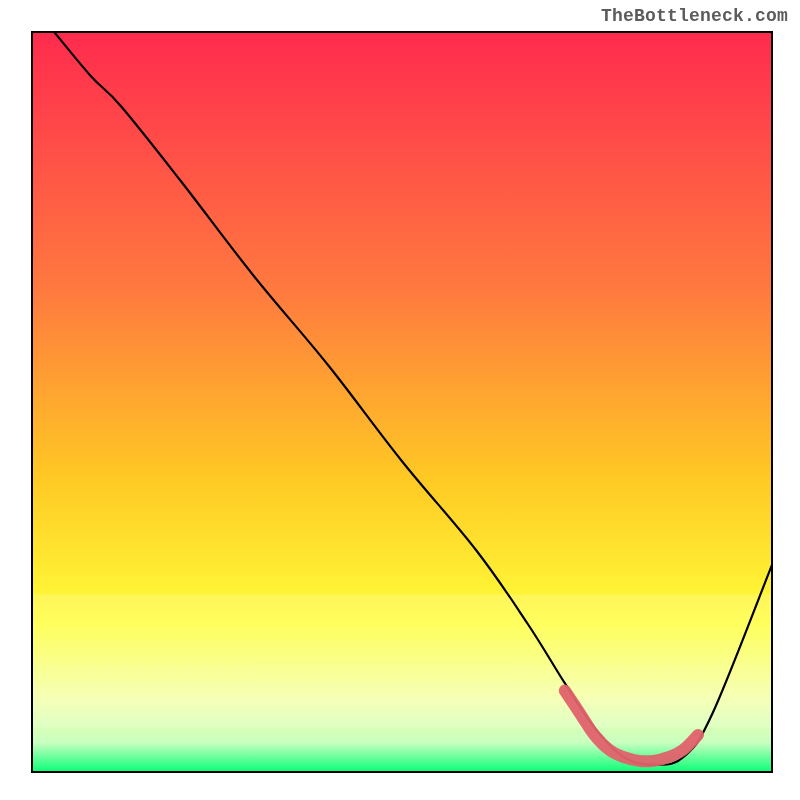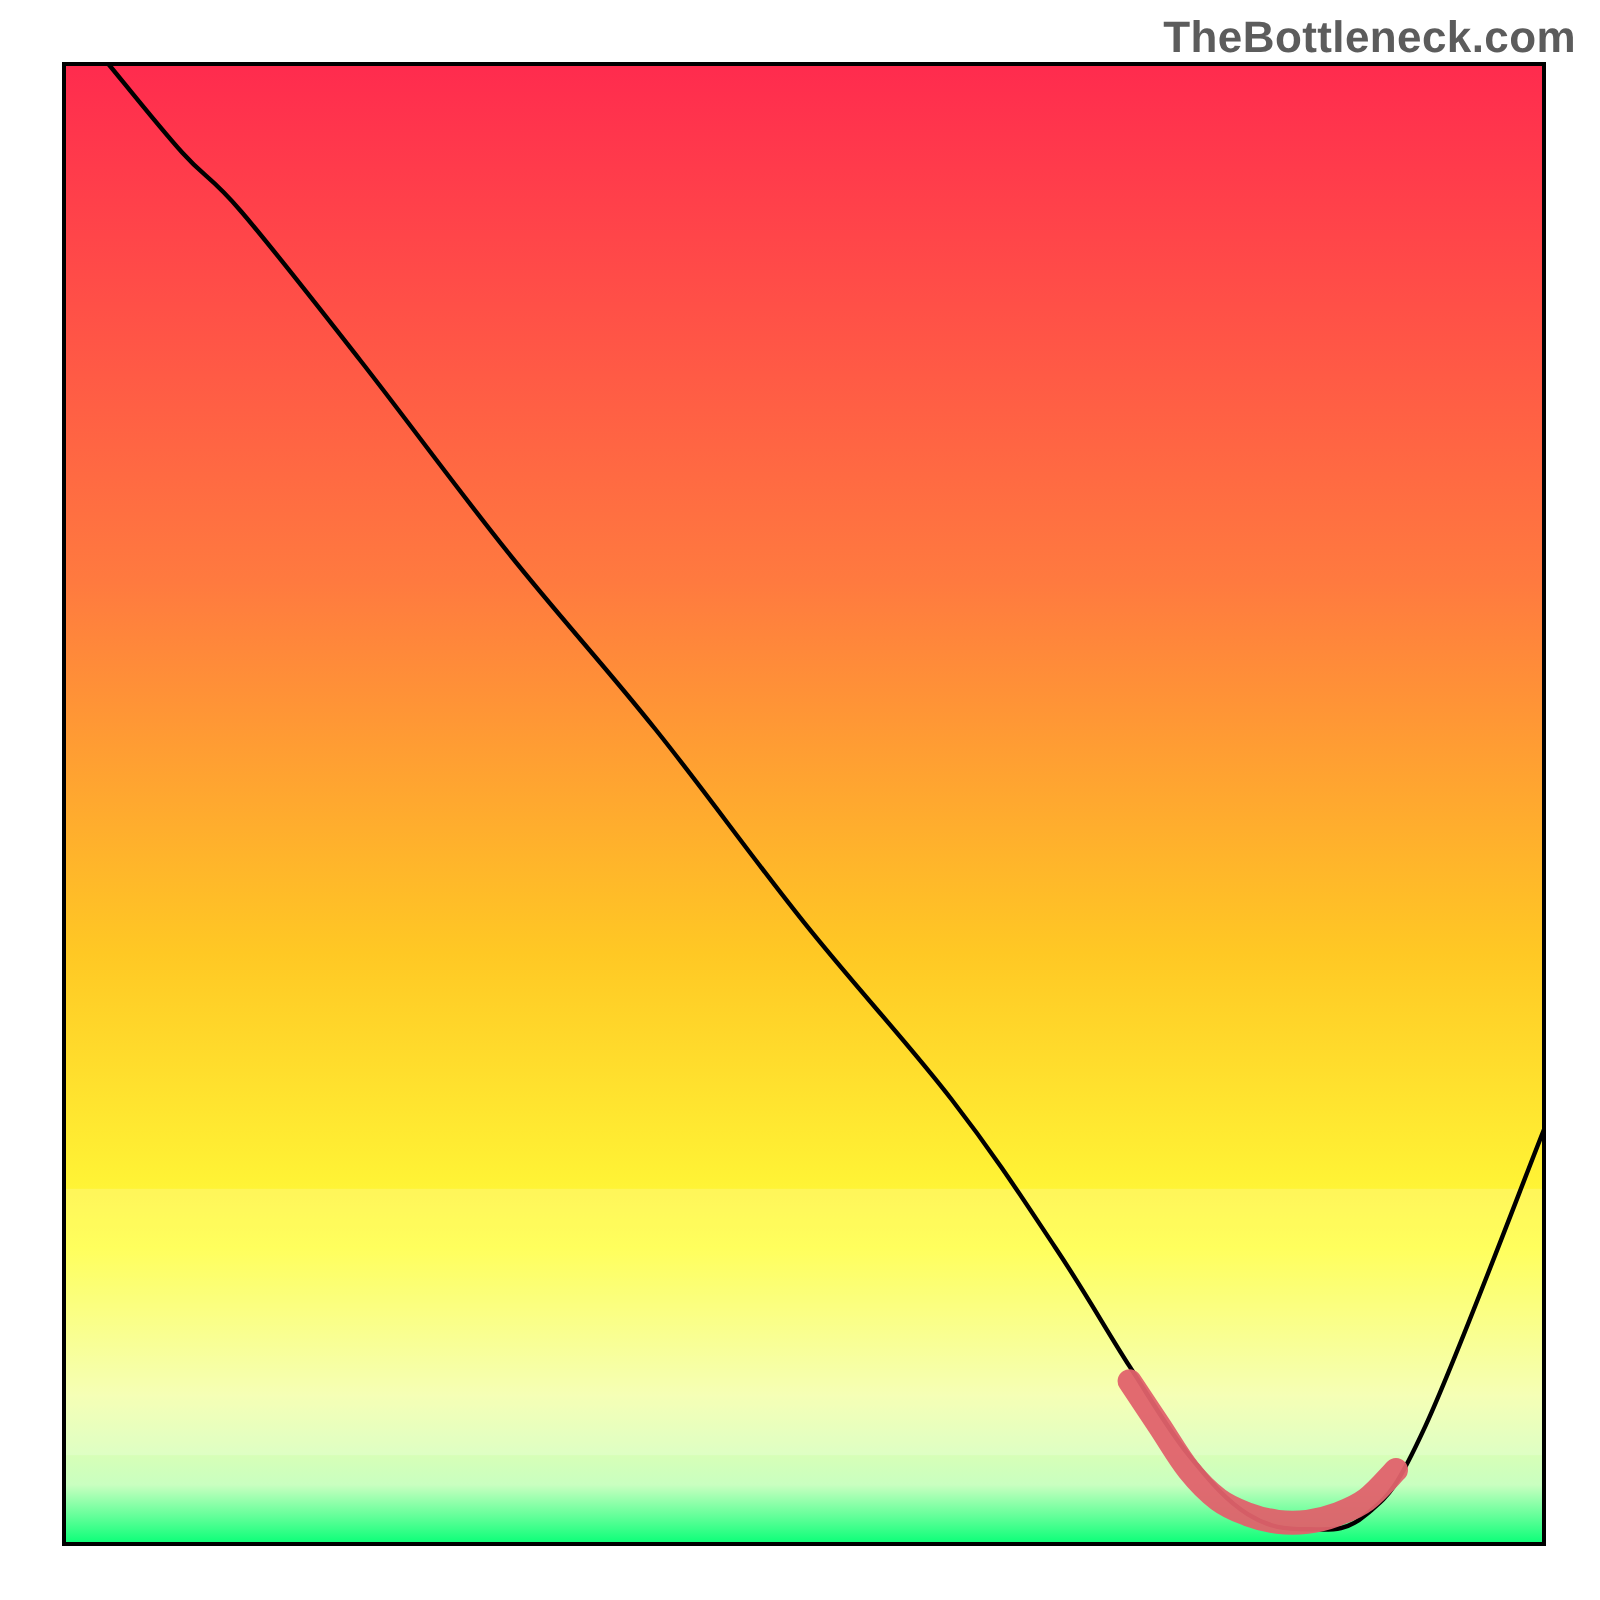--- a/index.html
+++ b/index.html
@@ -12,22 +12,22 @@
   }
   .chart-wrap {
     position: relative;
     width: 800px;
     height: 800px;
   }
   .watermark {
     position: absolute;
     top: 6px;
     right: 12px;
-    font-family: Liberation Sans, sans-serif;
-    font-size: 22px;
+    font-family: Liberation Mono, monospace;
+    font-size: 18px;
     font-weight: bold;
     color: #5c5c5c;
     letter-spacing: 0.2px;
     z-index: 20;
   }
   svg.plot {
     position: absolute;
     left: 0;
     top: 0;
   }

